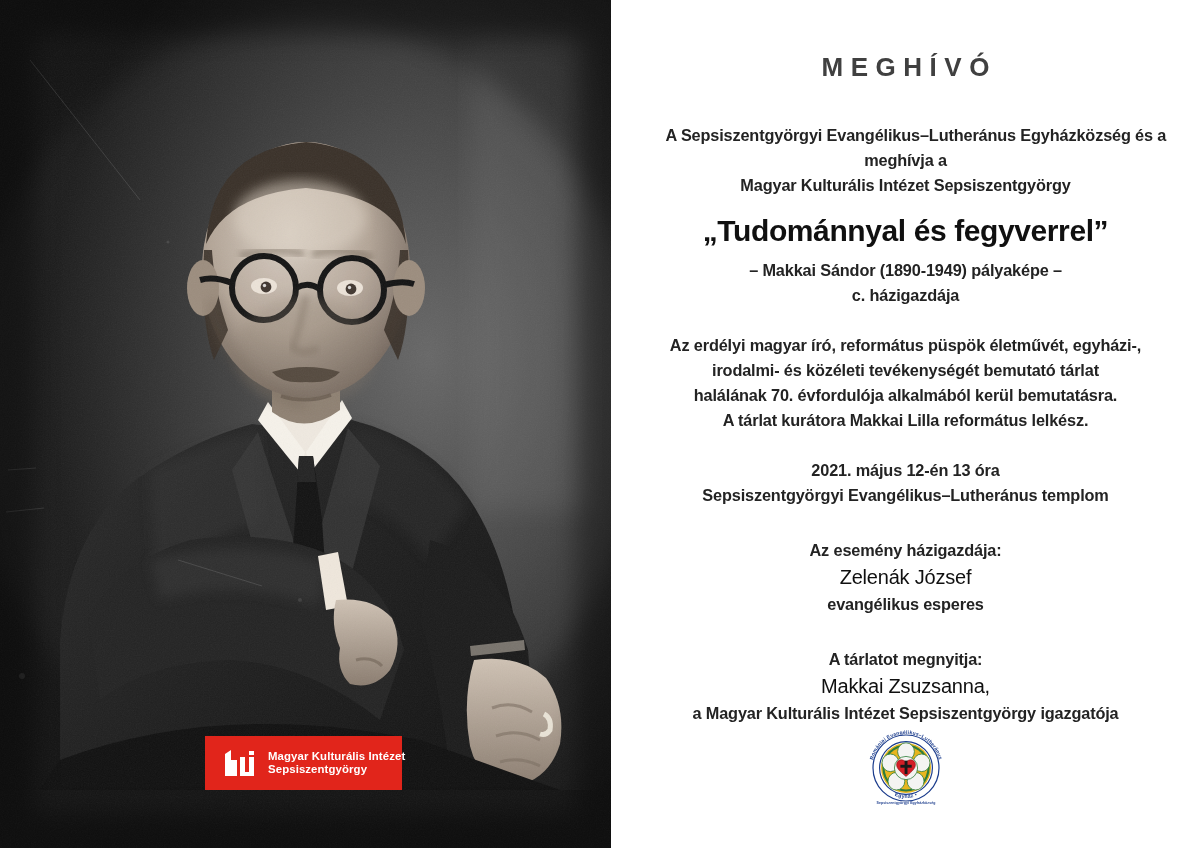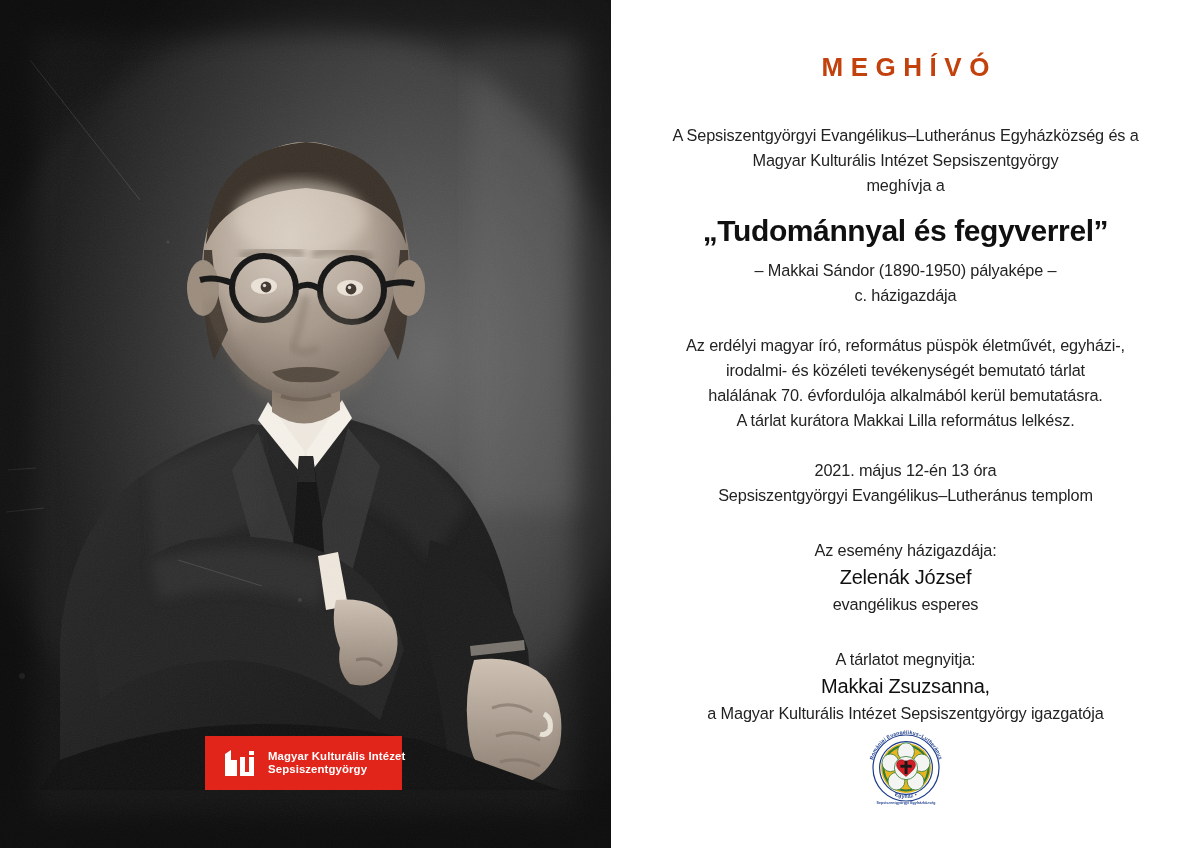--- a/index.html
+++ b/index.html
@@ -55,31 +55,31 @@
     color:#1a1a1a;
     padding-top:52px;
   }
   .text-panel * { text-align:center; }
 
   .heading {
     font-size:26px;
     font-weight:bold;
     letter-spacing:7.5px;
     text-indent:7.5px;
-    color:#c2410c;
+    color:#404040;
     margin-bottom:40px;
     font-family:"Liberation Sans", sans-serif;
   }
 
   .block { margin:0 auto; width:480px; }
   .ln {
     font-size:16.3px;
     line-height:25px;
     color:#232323;
-    font-weight:normal;
+    font-weight:bold;
     letter-spacing:-0.15px;
     white-space:nowrap;
   }
 
   .title-main {
     font-size:30px;
     font-weight:bold;
     line-height:40px;
     color:#101010;
     letter-spacing:-0.4px;
@@ -280,28 +280,28 @@
       </div>
     </div>
   </div>
 
   <div class="text-panel">
 
     <div class="heading">MEGHÍVÓ</div>
 
     <div class="block">
       <div class="ln">A Sepsiszentgyörgyi Evangélikus–Lutheránus Egyházközség és a</div>
+      <div class="ln">meghívja a</div>
       <div class="ln">Magyar Kulturális Intézet Sepsiszentgyörgy</div>
-      <div class="ln">meghívja a</div>
     </div>
 
     <div class="title-main">„Tudománnyal és fegyverrel”</div>
 
     <div class="block">
-      <div class="ln">– Makkai Sándor (1890-1950) pályaképe –</div>
+      <div class="ln">– Makkai Sándor (1890-1949) pályaképe –</div>
       <div class="ln">c. házigazdája</div>
     </div>
 
     <div class="gap-md"></div>
 
     <div class="block">
       <div class="ln">Az erdélyi magyar író, református püspök életművét, egyházi-,</div>
       <div class="ln">irodalmi- és közéleti tevékenységét bemutató tárlat</div>
       <div class="ln">halálának 70. évfordulója alkalmából kerül bemutatásra.</div>
       <div class="ln">A tárlat kurátora Makkai Lilla református lelkész.</div>

